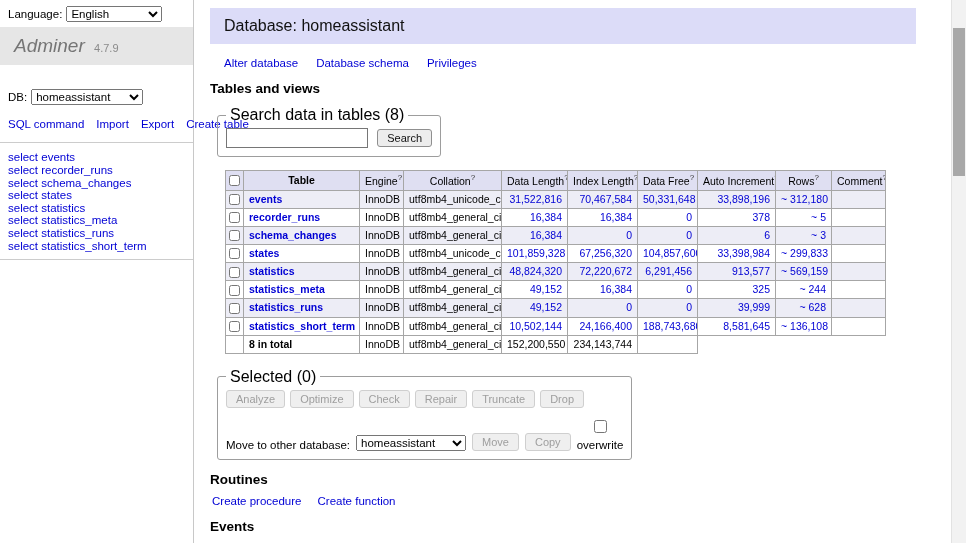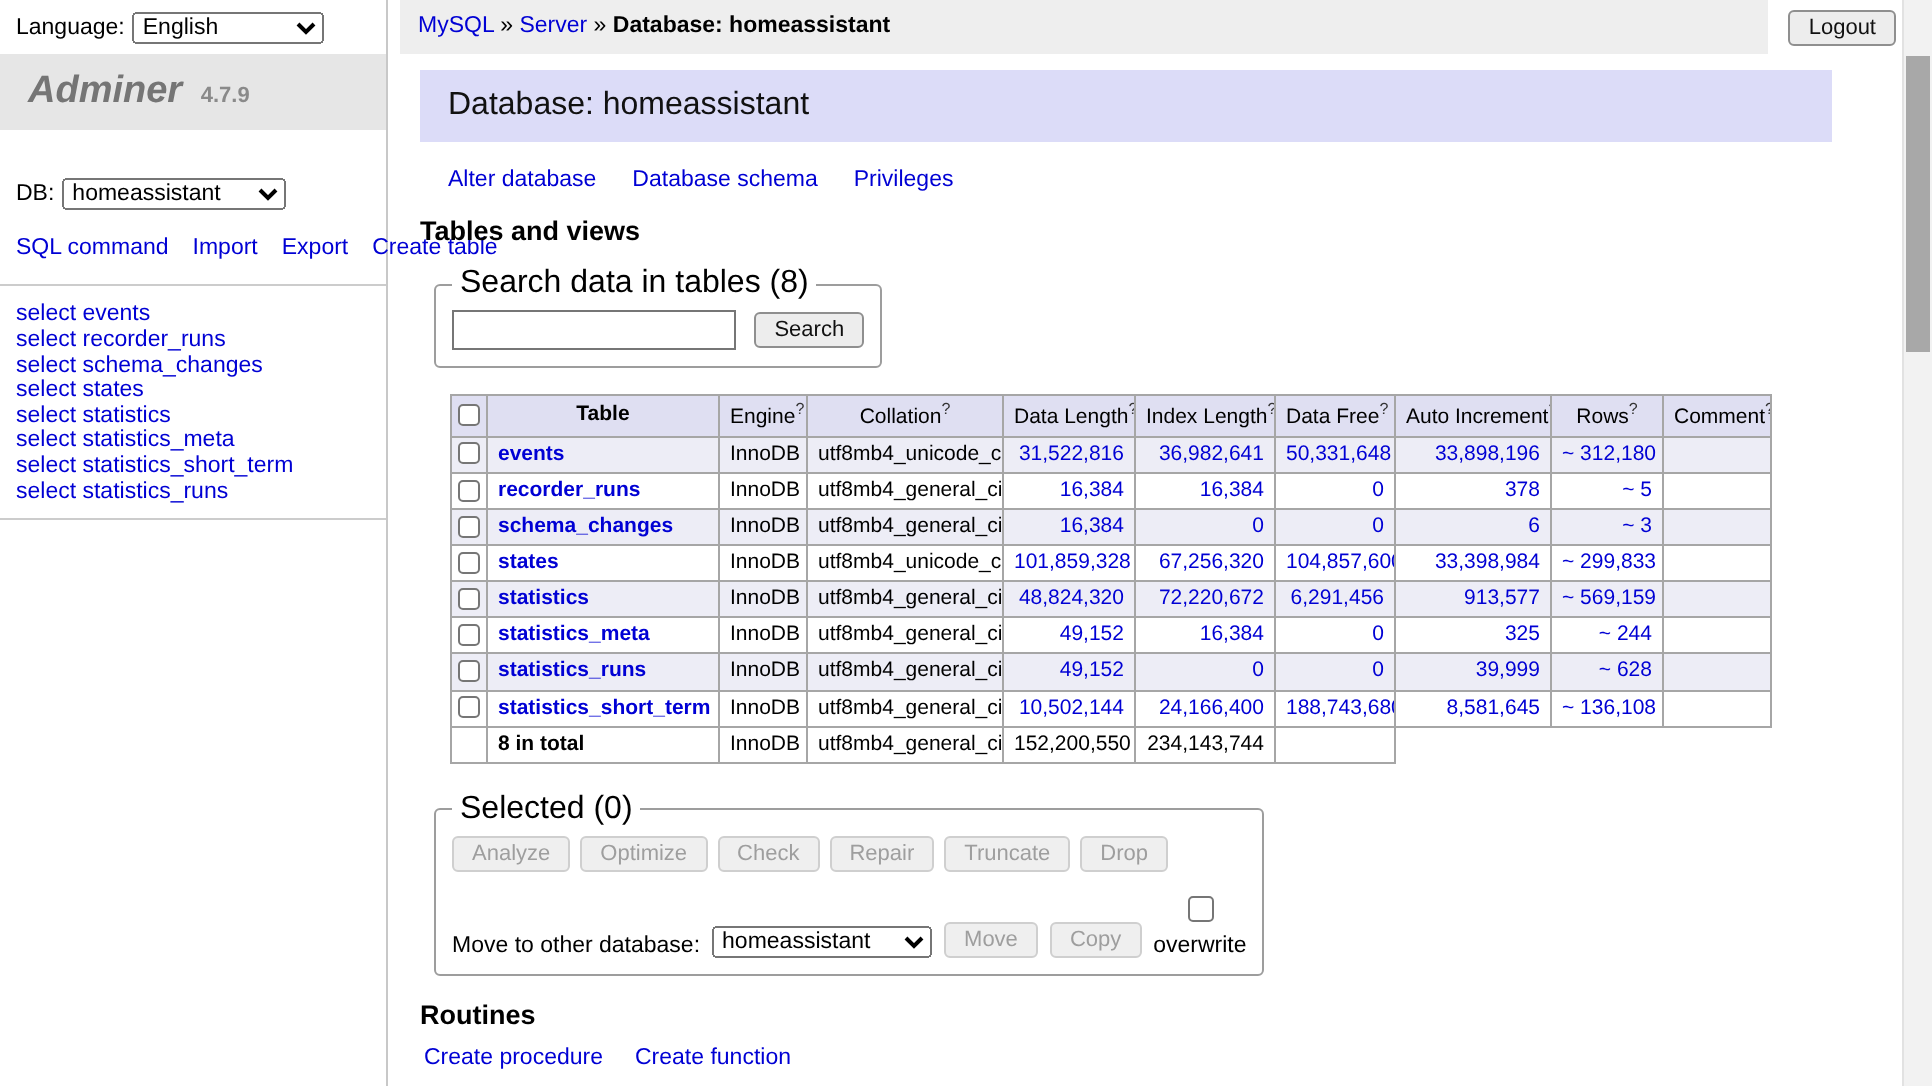--- a/index.html
+++ b/index.html
@@ -11,21 +11,21 @@
   }
   a { color:#0000d4; text-decoration:none; cursor:pointer; }
   .page { display:flex; height:543px; }
 
   
   .sidebar { width:194px; min-width:194px; border-right:1px solid #c8c8c8; background:#fff; }
   .lang-row { height:27px; padding:6px 0 0 8px; white-space:nowrap; }
   .lang-row select { width:96px; font-size:11.5px; margin-left:4px; }
   h1.logo-bar {
     margin:0; background:#e6e6e6; padding:8px 12px 8px 14px;
-    font-size:19px; font-weight:bold; font-style:italic; color:#757575;
+    font-size:19px; font-weight:normal; font-style:italic; color:#757575;
   }
   h1.logo-bar .ver { font-size:11px; font-style:normal; color:#8a8a8a; margin-left:4px; }
   .db-row { margin:24px 8px 0 8px; white-space:nowrap; }
   .db-row select { width:112px; font-size:11.5px; margin-left:4px; }
   .side-actions { margin:10px 0 0 0; padding:0 8px 9px 8px; border-bottom:1px solid #ccc; line-height:1.6; }
   .side-actions a { margin-right:12px; white-space:nowrap; }
   .tables-list { margin:0; padding:8px 8px 7px 8px; border-bottom:1px solid #ccc; }
   .tables-list a { display:block; line-height:12.6px; white-space:nowrap; }
 
   
@@ -116,32 +116,26 @@
       <span>DB:</span><select><option>homeassistant</option></select>
     </div>
     <p class="side-actions" id="side-action-links"><a href="#">SQL command</a><a href="#">Import</a><a href="#">Export</a><a href="#">Create table</a></p>
     <div class="tables-list" id="side-table-links">
         <a href="#">select events</a>
         <a href="#">select recorder_runs</a>
         <a href="#">select schema_changes</a>
         <a href="#">select states</a>
         <a href="#">select statistics</a>
         <a href="#">select statistics_meta</a>
+        <a href="#">select statistics_runs</a>
         <a href="#">select statistics_short_term</a>
-        <a href="#">select statistics_runs</a>
       </div>
   </aside>
 
   <div class="content">
-    <div class="top-row">
-      <div class="breadcrumb" id="breadcrumb"><a href="#">MySQL</a><span class="sep"> » </span><a href="#">Server</a><span class="sep"> » </span><b>Database: homeassistant</b></div>
-      <div class="logout-wrap">
-        <button>Logout</button>
-      </div>
-    </div>
 
     <div class="main">
       <h2 class="page-title">Database: homeassistant</h2>
 
       <p class="nav-links" id="nav-links"><a href="#">Alter database</a><a href="#">Database schema</a><a href="#">Privileges</a></p>
 
       <h3>Tables and views</h3>
 
       <fieldset class="search-fieldset">
         <legend>Search data in tables (8)</legend>
@@ -176,21 +170,21 @@
               <td class="">Comment<sup>?</sup></td>
             </tr>
           </thead>
         <tbody id="tbody">
             <tr>
               <td class="check-col"><input type="checkbox" style=""></td>
               <td><a href="#" class="tbl-name">events</a></td>
               <td>InnoDB</td>
               <td>utf8mb4_unicode_ci</td>
               <td class="num"><a href="#">31,522,816</a></td>
-              <td class="num"><a href="#">36,982,641</a></td>
+              <td class="num"><a href="#">70,467,584</a></td>
               <td class="num"><a href="#">50,331,648</a></td>
               <td class="num"><a href="#">33,898,196</a></td>
               <td class="num"><a href="#">~ 312,180</a></td>
               <td></td>
             </tr>
             <tr>
               <td class="check-col"><input type="checkbox" style=""></td>
               <td><a href="#" class="tbl-name">recorder_runs</a></td>
               <td>InnoDB</td>
               <td>utf8mb4_general_ci</td>

